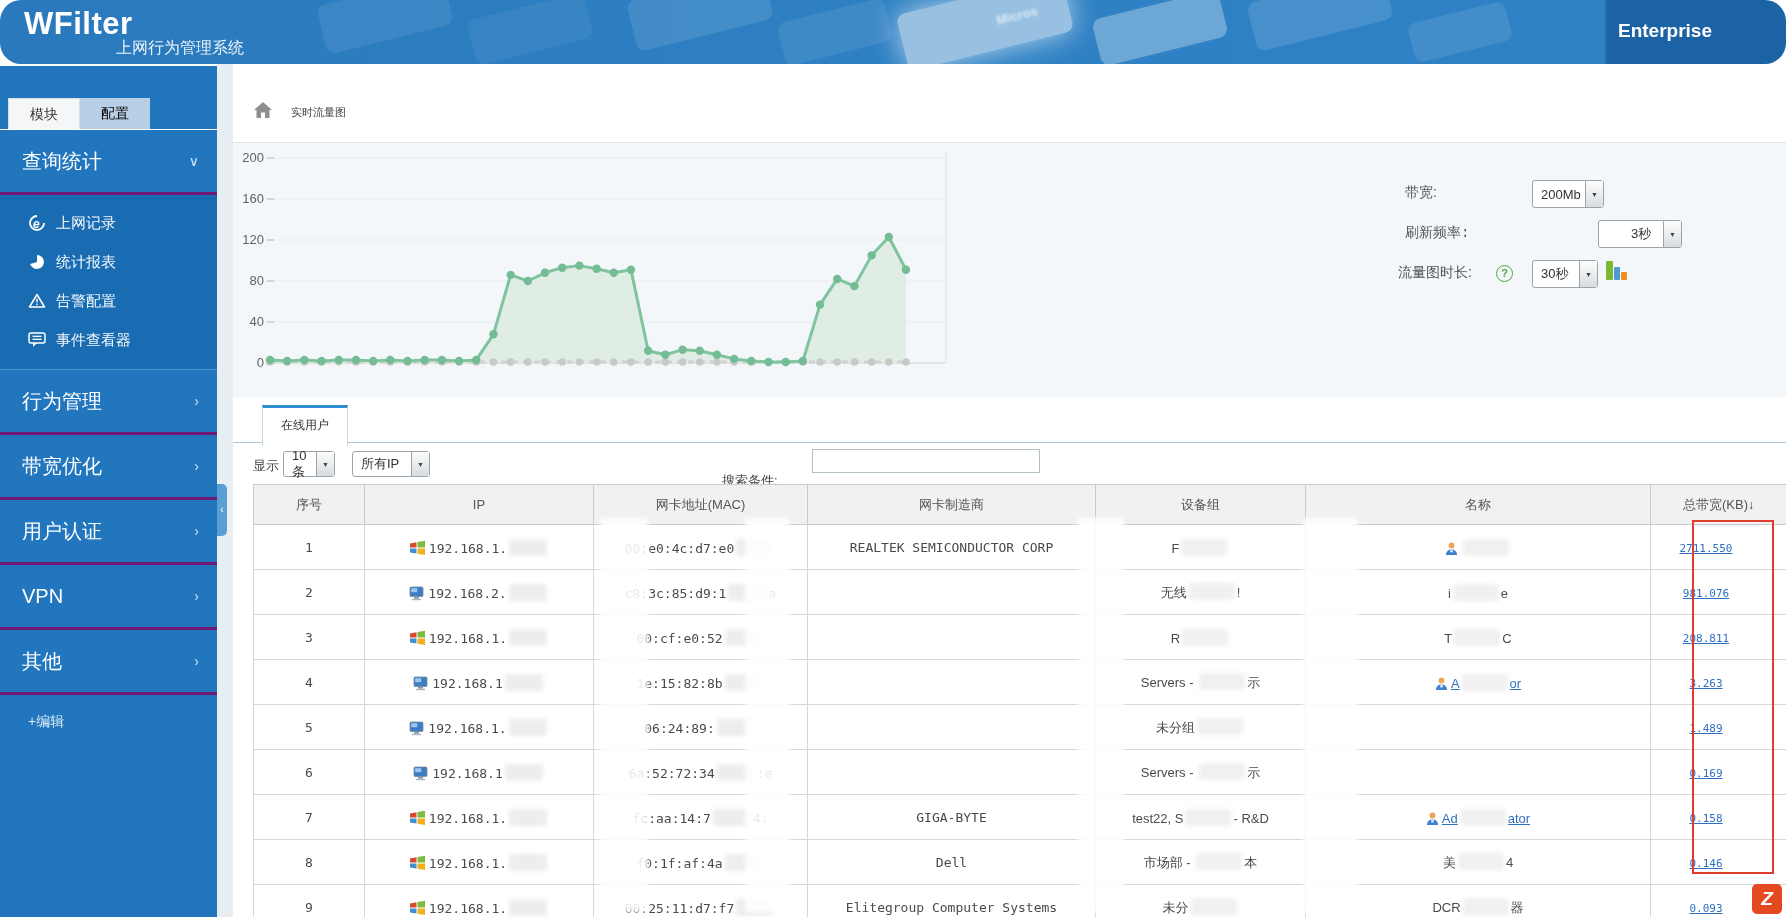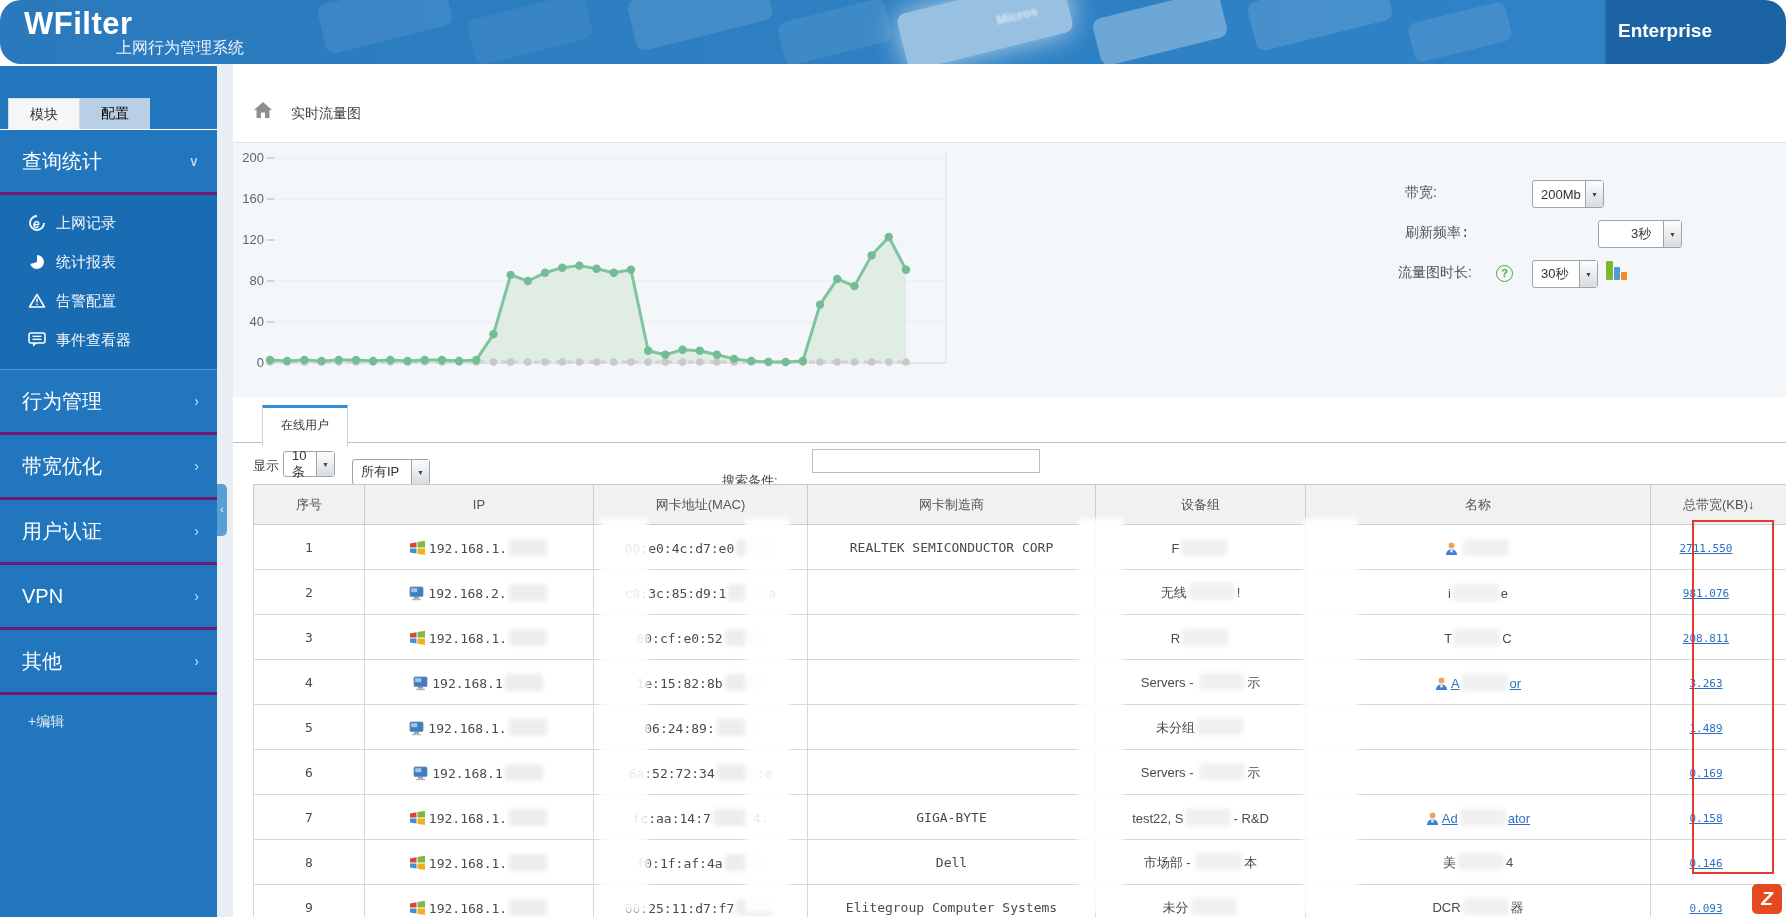--- a/index.html
+++ b/index.html
@@ -37,21 +37,21 @@
 
   
   .gap-strip{position:absolute;left:217px;top:64px;width:16px;height:853px;background:#e9eef2;z-index:3;}
   .collapse-handle{position:absolute;left:0px;top:420px;width:10px;height:52px;background:#5a9fd4;
     border-radius:0 5px 5px 0;color:#fff;font-size:10px;line-height:52px;text-align:center;cursor:pointer;}
 
   
   .breadcrumb-bar{position:absolute;left:233px;top:64px;width:1553px;height:78px;background:#fff;
     border-bottom:1px solid #e4e4e4;z-index:2;}
   .home-ico{position:absolute;left:20px;top:37px;cursor:pointer;}
-  .crumb-title{position:absolute;left:58px;top:41px;font-size:14px;color:#444;}
+  .crumb-title{position:absolute;left:58px;top:41px;font-size:11px;color:#444;}
 
   .chart-panel{position:absolute;left:233px;top:142px;width:1553px;height:255px;background:#f3f7f9;z-index:1;}
   #traffic-chart{position:absolute;left:5px;top:0;}
 
   .ctl-label{position:absolute;font-size:14px;color:#555;}
   .select{position:absolute;display:flex;align-items:center;background:#fff;
     border:1px solid #9aa4ac;border-radius:3px;font-size:13px;color:#333;cursor:pointer;}
   .select .val{flex:1;padding-left:8px;}
   .select .btn{width:17px;align-self:stretch;border-left:1px solid #9aa4ac;
     background:linear-gradient(#fdfdfd,#d8dcdf);display:flex;align-items:center;justify-content:center;
@@ -321,21 +321,21 @@
   </div>
 
   <div class="tab-strip-line"></div>
   <div class="users-tab">在线用户</div>
 
   <span class="filter-label" style="left:253px;top:457px;">显示</span>
   <div class="select" style="left:283px;top:451px;width:50px;height:24px;">
     <span class="val">10条</span>
     <span class="btn">▼</span>
   </div>
-  <div class="select" style="left:352px;top:451px;width:76px;height:24px;margin-top:8px;">
+  <div class="select" style="left:352px;top:451px;width:76px;height:24px;">
     <span class="val">所有IP</span>
     <span class="btn">▼</span>
   </div>
   <span class="filter-label" style="left:722px;top:472px;">搜索条件:</span>
   <input class="search-input" type="text" value="" style="">
 
   <table class="users">
     <colgroup>
       <col style="width:111px">
         <col style="width:229px">

